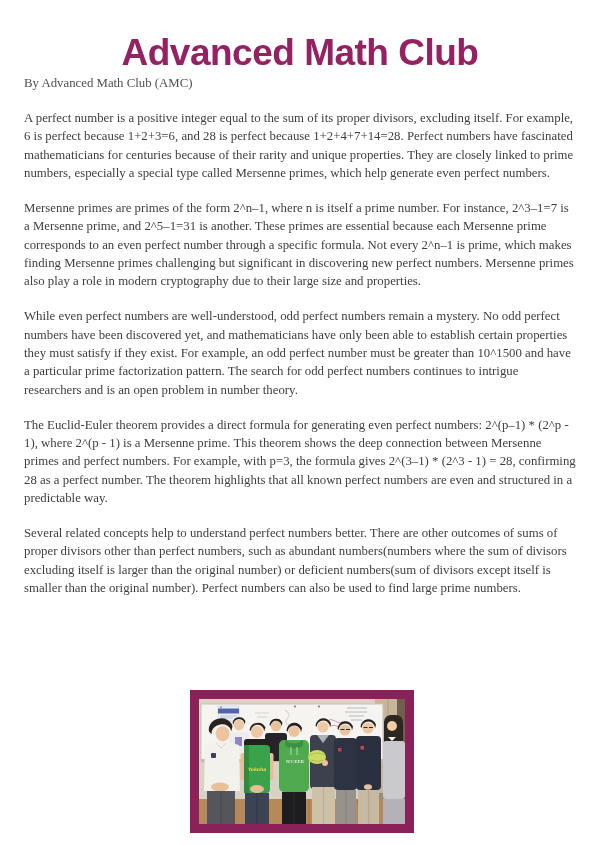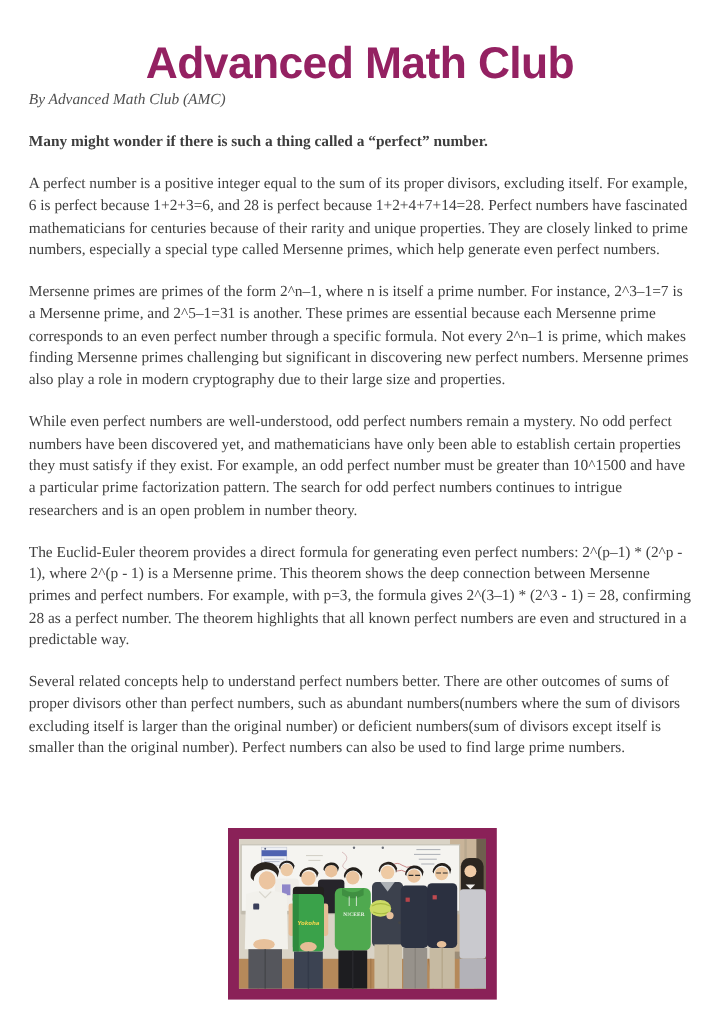--- a/index.html
+++ b/index.html
@@ -26,21 +26,21 @@
     letter-spacing:-0.5px;
     text-align:center;
     color:var(--accent);
     margin:0 0 1px 0;
   }
   p{
     font-size:12.8px;
     line-height:18.3px;
     margin:0 0 16.8px 0;
   }
-  p.byline{color:var(--byline-text);font-style:italic;}
+  p.byline{color:var(--byline-text);}
   p.lead{font-weight:bold;}
   b{font-weight:normal;}
   figure.photo-frame{
     position:absolute;
     left:190px;top:690px;
     width:206px;height:125px;
     margin:0;
     padding:9px;
     background:var(--photo-frame);
   }
@@ -59,21 +59,20 @@
     fill:#eef4ea;
     letter-spacing:0.2px;
   }
 </style>
 </head>
 <body>
 
 <div class="content">
   <h1 class="title">Advanced Math Club</h1>
   <p class="byline">By Advanced Math Club (AMC)</p>
-  <p class="lead">Many might wonder if there is such a thing called a “perfect” number.</p>
   <p>A perfect number is a positive integer equal to the sum of its proper divisors, excluding itself. For example, 6 is perfect because 1+2+3=6, and 28 is perfect because 1+2+4+7+14=28. Perfect numbers have fascinated mathematicians for centuries because of their rarity and unique properties. They are closely linked to prime numbers, especially a special type called <b>Mersenne primes</b>, which help generate even perfect numbers.</p>
   <p><b>Mersenne primes</b> are primes of the form 2^n–1, where n is itself a prime number. For instance, 2^3–1=7 is a Mersenne prime, and 2^5–1=31 is another. These primes are essential because each Mersenne prime corresponds to an even perfect number through a specific formula. Not every 2^n–1 is prime, which makes finding Mersenne primes challenging but significant in discovering new perfect numbers. Mersenne primes also play a role in modern cryptography due to their large size and properties.</p>
   <p>While <b>even perfect numbers</b> are well-understood, <b>odd perfect numbers</b> remain a mystery. No odd perfect numbers have been discovered yet, and mathematicians have only been able to establish certain properties they must satisfy if they exist. For example, an odd perfect number must be greater than 10^1500 and have a particular prime factorization pattern. The search for odd perfect numbers continues to intrigue researchers and is an open problem in number theory.</p>
   <p>The <b>Euclid-Euler theorem</b> provides a direct formula for generating even perfect numbers: 2^(p–1) * (2^p - 1), where 2^(p - 1) is a Mersenne prime. This theorem shows the deep connection between Mersenne primes and perfect numbers. For example, with p=3, the formula gives 2^(3–1) * (2^3 - 1) = 28, confirming 28 as a perfect number. The theorem highlights that all known perfect numbers are even and structured in a predictable way.</p>
   <p>Several <b>related concepts</b> help to understand perfect numbers better. There are other outcomes of sums of proper divisors other than perfect numbers, such as abundant numbers(numbers where the sum of divisors excluding itself is larger than the original number) or deficient numbers(sum of divisors except itself is smaller than the original number). Perfect numbers can also be used to find large prime numbers.</p>
 </div>
 
 <figure class="photo-frame" role="img" aria-label="Group photo of nine math club students standing in a classroom in front of a whiteboard, framed with a magenta border">
   <svg viewBox="0 0 206 125" width="206" height="125" xmlns="http://www.w3.org/2000/svg">
 

